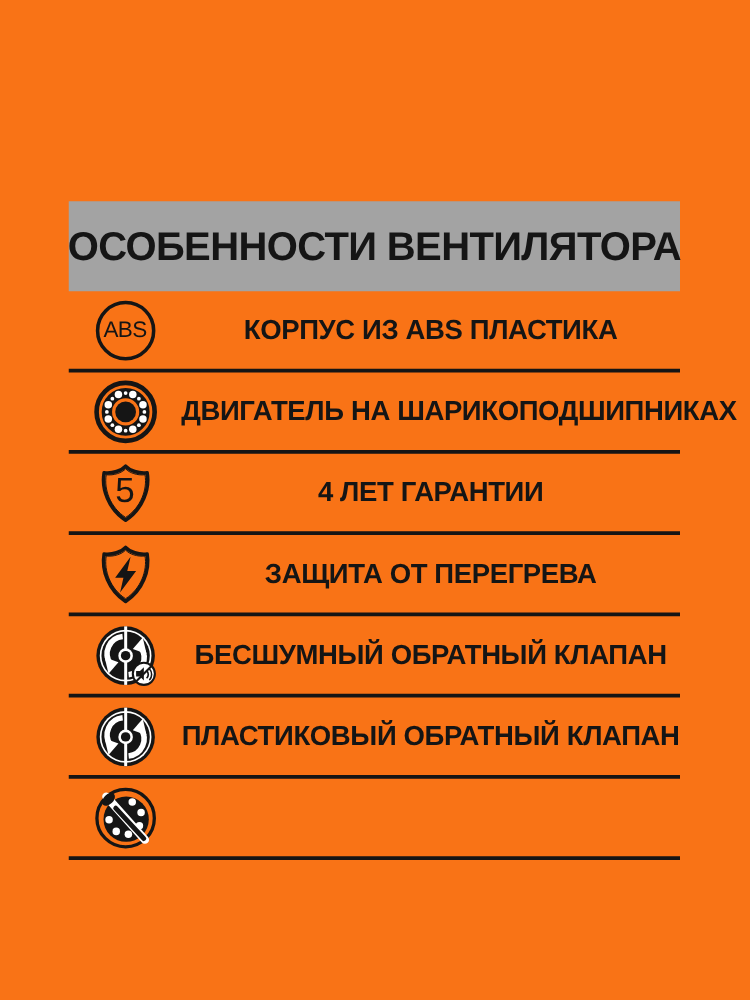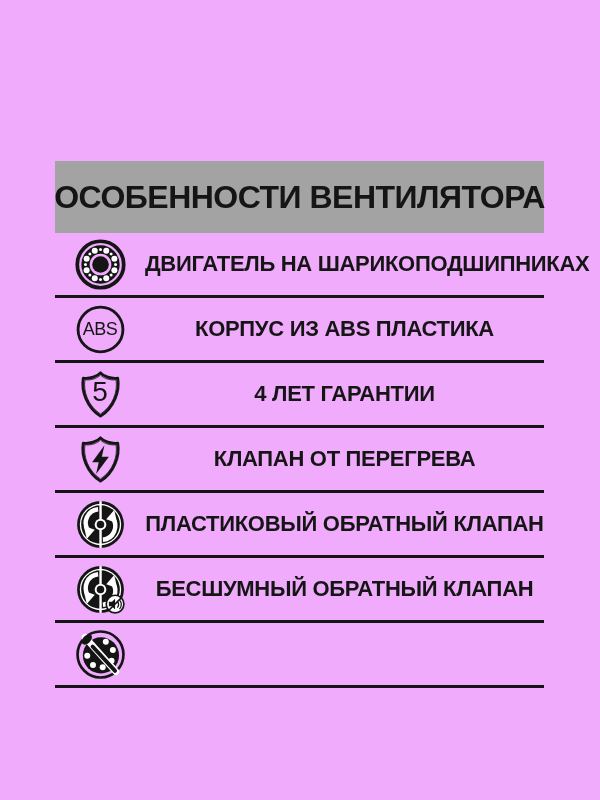--- a/index.html
+++ b/index.html
@@ -1,16 +1,16 @@
 <!DOCTYPE html>
 <html lang="ru" style="--header-bg: #a3a3a3; --ink: #151515;"><head>
 <meta charset="utf-8">
 <style>
   html,body{margin:0;padding:0;background:#ffffff;}
-  .page{position:relative;width:600px;height:800px;background:#f0abfc;overflow:hidden;
+  .page{position:relative;width:600px;height:800px;background:#f97316;overflow:hidden;
         font-family:"Liberation Sans",sans-serif;}
   .panel{position:absolute;left:55px;top:161px;width:489px;}
   .header-bar{height:72px;background:var(--header-bg,#a3a3a3);
               display:flex;align-items:center;justify-content:center;}
   .header-title{font-size:32px;font-weight:700;letter-spacing:-0.5px;white-space:nowrap;
                 color:var(--ink,#141414);}
   .feature-row{display:flex;align-items:center;height:62px;
                border-bottom:3px solid var(--ink,#141414);}
   .icon-box{position:relative;flex:0 0 90px;width:90px;height:62px;
             display:flex;align-items:center;justify-content:center;}
@@ -106,66 +106,66 @@
 
 <div class="page">
   <div class="panel">
     <div class="header-bar">
       <div class="header-title">ОСОБЕННОСТИ ВЕНТИЛЯТОРА</div>
     </div>
     <div id="features-list">
         <div class="feature-row">
     <div class="icon-box">
             <svg viewBox="0 0 60 60" class="icon-svg">
-              <use href="#ball-bearing-icon" xlink:href="#ball-bearing-icon"></use>
-            </svg>
-          </div>
-    <div class="label">ДВИГАТЕЛЬ НА ШАРИКОПОДШИПНИКАХ</div>
-  </div>
-        <div class="feature-row">
-    <div class="icon-box">
-            <svg viewBox="0 0 60 60" class="icon-svg">
               <use href="#abs-plastic-icon" xlink:href="#abs-plastic-icon"></use>
             </svg>
             <span class="icon-text icon-text-abs">ABS</span>
           </div>
     <div class="label">КОРПУС ИЗ ABS ПЛАСТИКА</div>
+  </div>
+        <div class="feature-row">
+    <div class="icon-box">
+            <svg viewBox="0 0 60 60" class="icon-svg">
+              <use href="#ball-bearing-icon" xlink:href="#ball-bearing-icon"></use>
+            </svg>
+          </div>
+    <div class="label">ДВИГАТЕЛЬ НА ШАРИКОПОДШИПНИКАХ</div>
   </div>
         <div class="feature-row">
     <div class="icon-box">
             <svg viewBox="0 0 60 60" class="icon-svg">
               <use href="#warranty-shield-icon" xlink:href="#warranty-shield-icon"></use>
             </svg>
             <span class="icon-text icon-text-five">5</span>
           </div>
     <div class="label">4 ЛЕТ ГАРАНТИИ</div>
   </div>
         <div class="feature-row">
     <div class="icon-box">
             <svg viewBox="0 0 60 60" class="icon-svg">
               <use href="#overheat-protection-icon" xlink:href="#overheat-protection-icon"></use>
             </svg>
           </div>
-    <div class="label">КЛАПАН ОТ ПЕРЕГРЕВА</div>
+    <div class="label">ЗАЩИТА ОТ ПЕРЕГРЕВА</div>
+  </div>
+        <div class="feature-row">
+    <div class="icon-box">
+            <svg viewBox="0 0 60 60" class="icon-svg">
+              <use href="#silent-check-valve-icon" xlink:href="#silent-check-valve-icon"></use>
+            </svg>
+          </div>
+    <div class="label">БЕСШУМНЫЙ ОБРАТНЫЙ КЛАПАН</div>
   </div>
         <div class="feature-row">
     <div class="icon-box">
             <svg viewBox="0 0 60 60" class="icon-svg">
               <use href="#plastic-check-valve-icon" xlink:href="#plastic-check-valve-icon"></use>
             </svg>
           </div>
     <div class="label">ПЛАСТИКОВЫЙ ОБРАТНЫЙ КЛАПАН</div>
-  </div>
-        <div class="feature-row">
-    <div class="icon-box">
-            <svg viewBox="0 0 60 60" class="icon-svg">
-              <use href="#silent-check-valve-icon" xlink:href="#silent-check-valve-icon"></use>
-            </svg>
-          </div>
-    <div class="label">БЕСШУМНЫЙ ОБРАТНЫЙ КЛАПАН</div>
   </div>
         <div class="feature-row">
     <div class="icon-box">
             <svg viewBox="0 0 60 60" class="icon-svg">
               <use href="#designer-palette-icon" xlink:href="#designer-palette-icon"></use>
             </svg>
           </div>
   </div>
       </div>
   </div>

